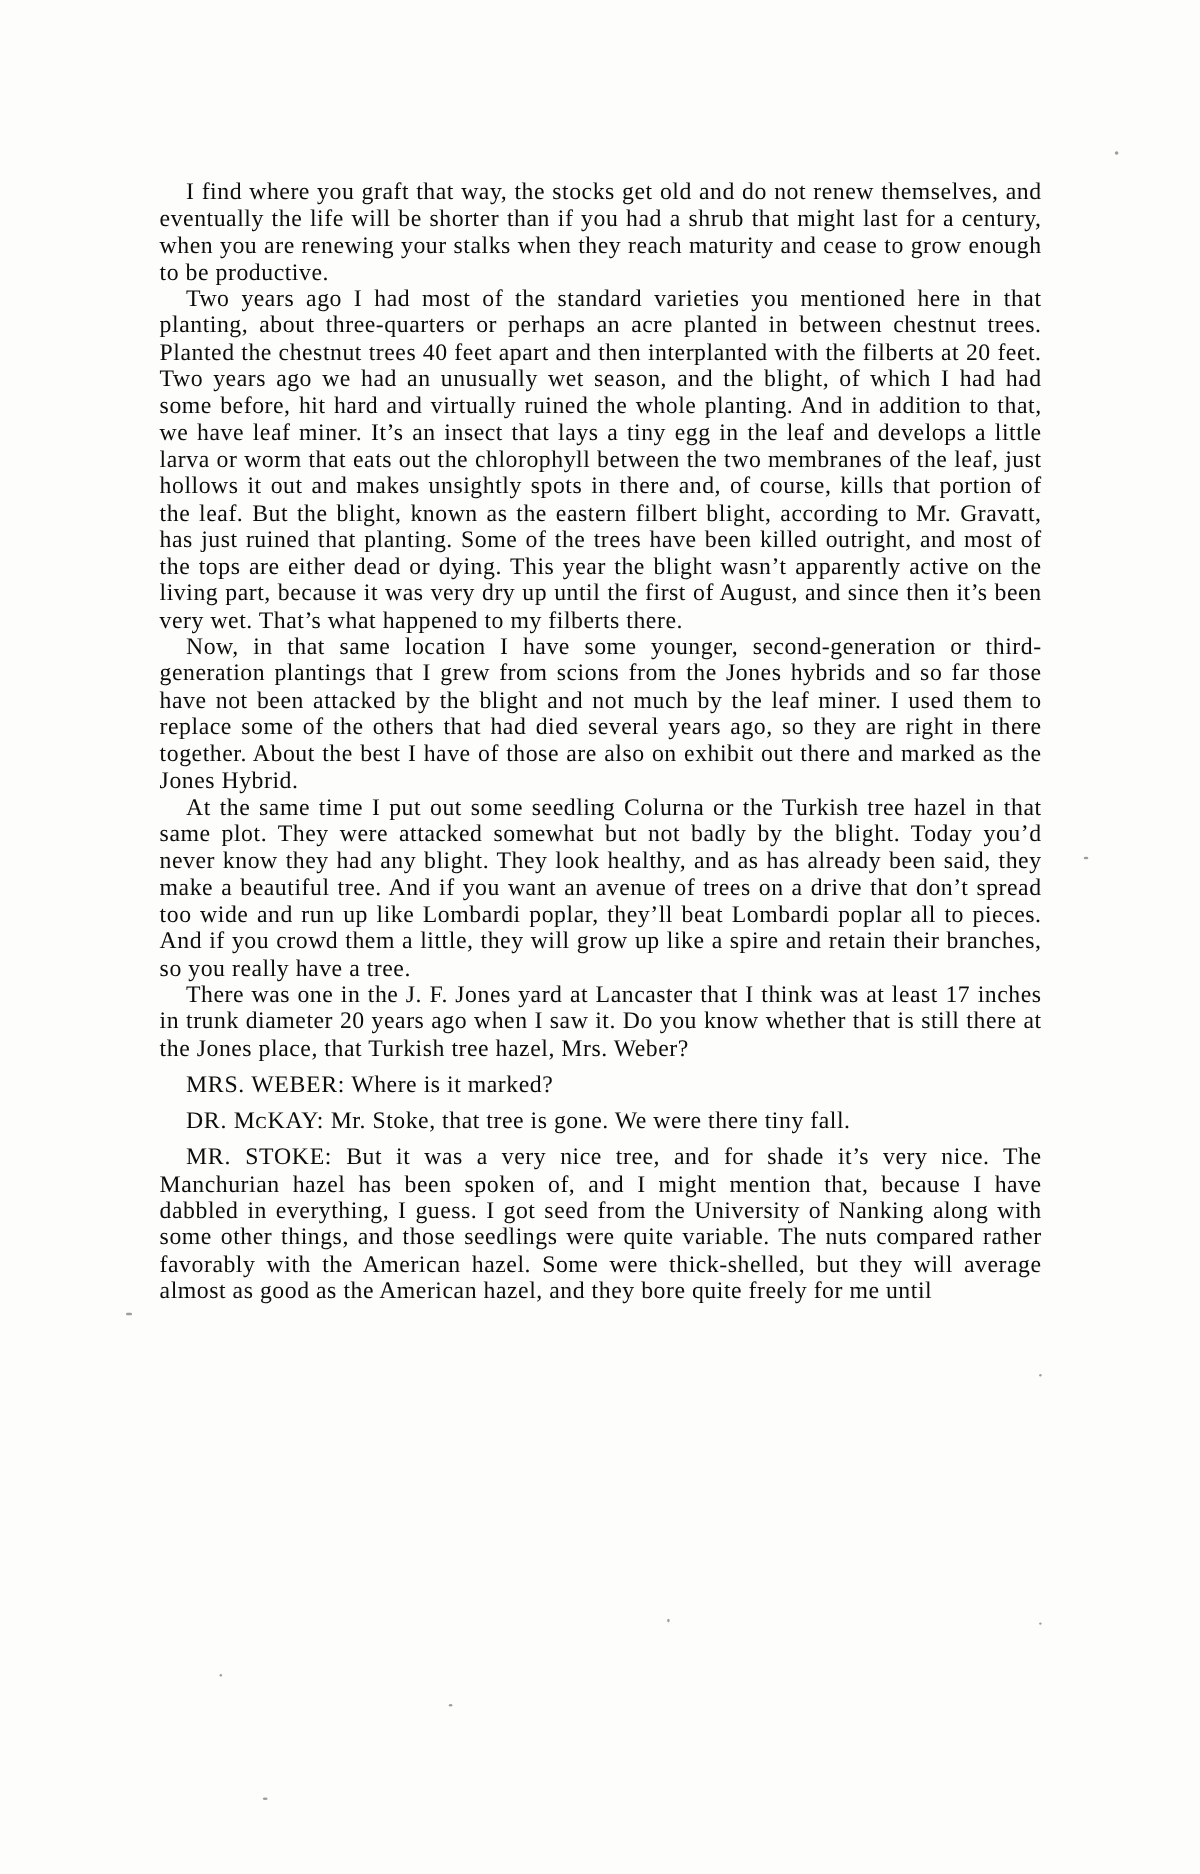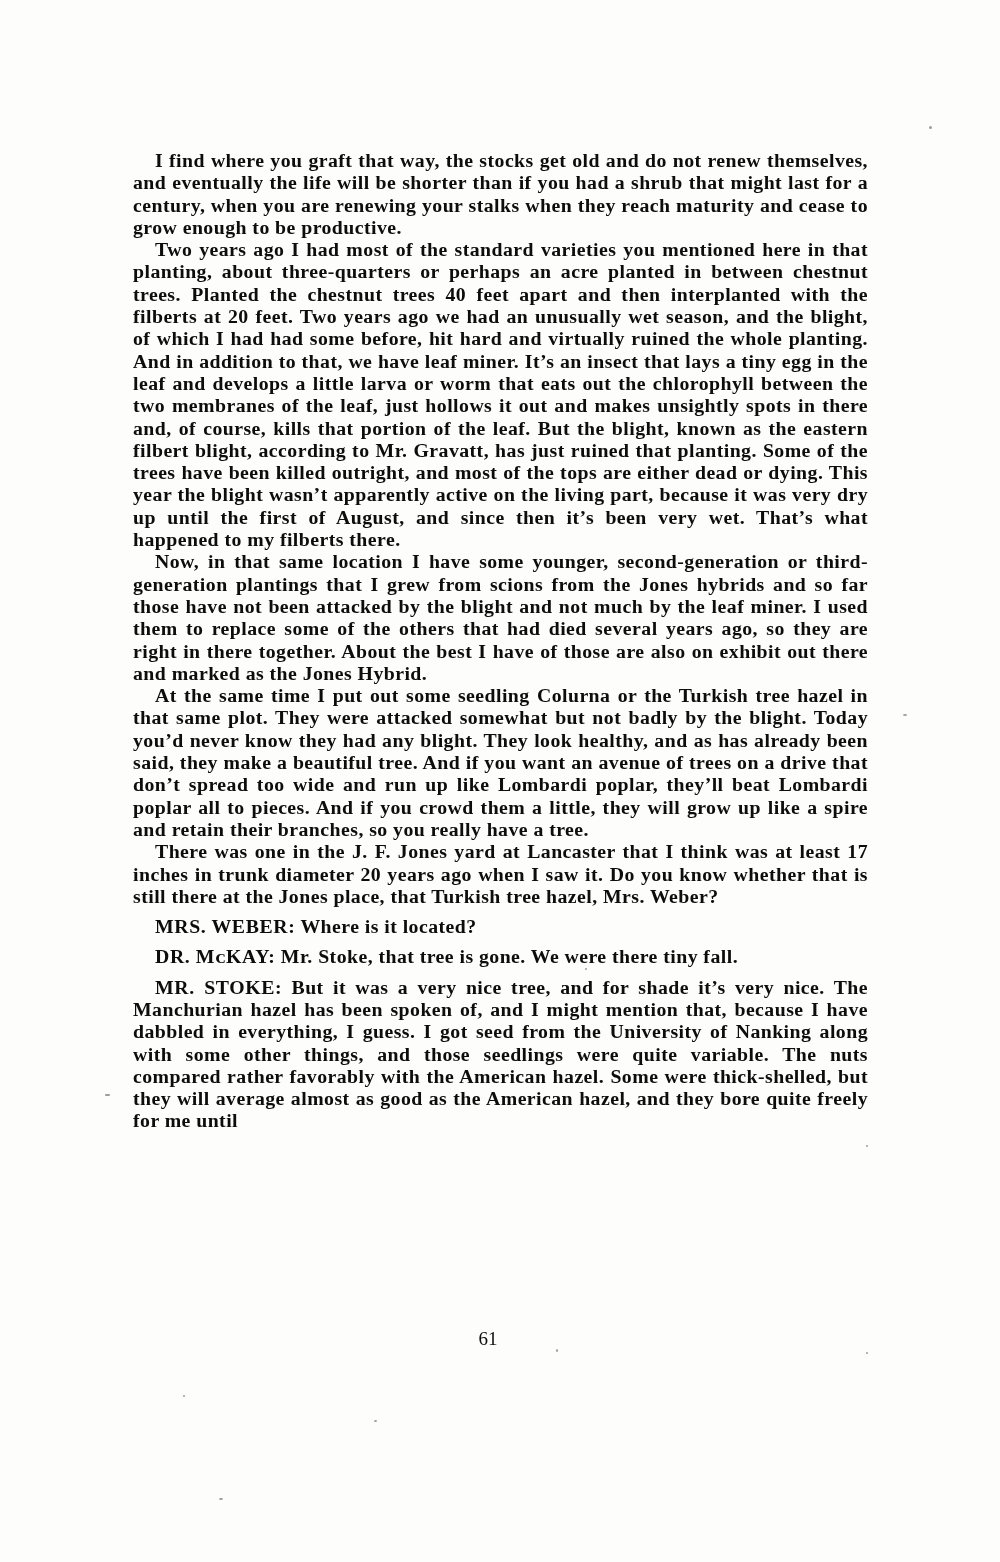--- a/index.html
+++ b/index.html
@@ -18,21 +18,20 @@
     font-family: "Liberation Serif", "DejaVu Serif", serif;
     font-size: 19.8px;
     line-height: 22.3px;
     letter-spacing: 0.45px;
     color: #0d0d0d;
     text-align: justify;
   }
   .para {
     margin: 0;
     text-indent: 22px;
-    font-weight: bold;
   }
   .para.dialogue { margin-top: 8px; }
   .speaker { letter-spacing: 0.6px; }
   .page-number {
     position: absolute;
     left: 133px;
     top: 1328px;
     width: 710px;
     text-align: center;
     font-family: "Liberation Serif", "DejaVu Serif", serif;
@@ -57,30 +56,29 @@
     <p class="para"><span class="speaker"></span> <span>I find where you graft that way, the stocks get old and do not renew themselves, and eventually the life will be shorter than if you had a shrub that might last for a century, when you are renewing your stalks when they reach maturity and cease to grow enough to be productive.</span></p>
 
     <p class="para"><span class="speaker"></span> <span>Two years ago I had most of the standard varieties you mentioned here in that planting, about three-quarters or perhaps an acre planted in between chestnut trees. Planted the chestnut trees 40 feet apart and then interplanted with the filberts at 20 feet. Two years ago we had an unusually wet season, and the blight, of which I had had some before, hit hard and virtually ruined the whole planting. And in addition to that, we have leaf miner. It’s an insect that lays a tiny egg in the leaf and develops a little larva or worm that eats out the chlorophyll between the two membranes of the leaf, just hollows it out and makes unsightly spots in there and, of course, kills that portion of the leaf. But the blight, known as the eastern filbert blight, according to Mr. Gravatt, has just ruined that planting. Some of the trees have been killed outright, and most of the tops are either dead or dying. This year the blight wasn’t apparently active on the living part, because it was very dry up until the first of August, and since then it’s been very wet. That’s what happened to my filberts there.</span></p>
 
     <p class="para"><span class="speaker"></span> <span>Now, in that same location I have some younger, second-generation or third-generation plantings that I grew from scions from the Jones hybrids and so far those have not been attacked by the blight and not much by the leaf miner. I used them to replace some of the others that had died several years ago, so they are right in there together. About the best I have of those are also on exhibit out there and marked as the Jones Hybrid.</span></p>
 
     <p class="para"><span class="speaker"></span> <span>At the same time I put out some seedling Colurna or the Turkish tree hazel in that same plot. They were attacked somewhat but not badly by the blight. Today you’d never know they had any blight. They look healthy, and as has already been said, they make a beautiful tree. And if you want an avenue of trees on a drive that don’t spread too wide and run up like Lombardi poplar, they’ll beat Lombardi poplar all to pieces. And if you crowd them a little, they will grow up like a spire and retain their branches, so you really have a tree.</span></p>
 
     <p class="para"><span class="speaker"></span> <span>There was one in the J. F. Jones yard at Lancaster that I think was at least 17 inches in trunk diameter 20 years ago when I saw it. Do you know whether that is still there at the Jones place, that Turkish tree hazel, Mrs. Weber?</span></p>
 
-    <p class="para dialogue"><span class="speaker">MRS. WEBER:</span> <span>Where is it located?</span></p>
+    <p class="para dialogue"><span class="speaker">MRS. WEBER:</span> <span>Where is it marked?</span></p>
 
 
     <p class="para dialogue"><span class="speaker">DR. MᴄKAY:</span> <span>Mr. Stoke, that tree is gone. We were there tiny fall.</span></p>
 
     <p class="para dialogue"><span class="speaker">MR. STOKE:</span> <span>But it was a very nice tree, and for shade it’s very nice. The Manchurian hazel has been spoken of, and I might mention that, because I have dabbled in everything, I guess. I got seed from the University of Nanking along with some other things, and those seedlings were quite variable. The nuts compared rather favorably with the American hazel. Some were thick-shelled, but they will average almost as good as the American hazel, and they bore quite freely for me until</span></p>
 
   </div>
 
-  <div class="page-number">61</div>
 
   <div class="speck" style="left:929px; top:126px;"></div>
   <div class="speck" style="left:903px; top:714px; width:4px; height:2px;"></div>
   <div class="speck" style="left:585px; top:968px; width:2px; height:2px;"></div>
   <div class="speck" style="left:105px; top:1094px; width:5px; height:2px; border-radius:1px;"></div>
   <div class="speck" style="left:866px; top:1145px; width:2px; height:2px;"></div>
   <div class="speck" style="left:556px; top:1349px; width:2px; height:3px;"></div>
   <div class="speck" style="left:866px; top:1352px; width:2px; height:2px;"></div>
   <div class="speck" style="left:374px; top:1420px; width:3px; height:2px;"></div>
   <div class="speck" style="left:183px; top:1395px; width:2px; height:2px;"></div>

